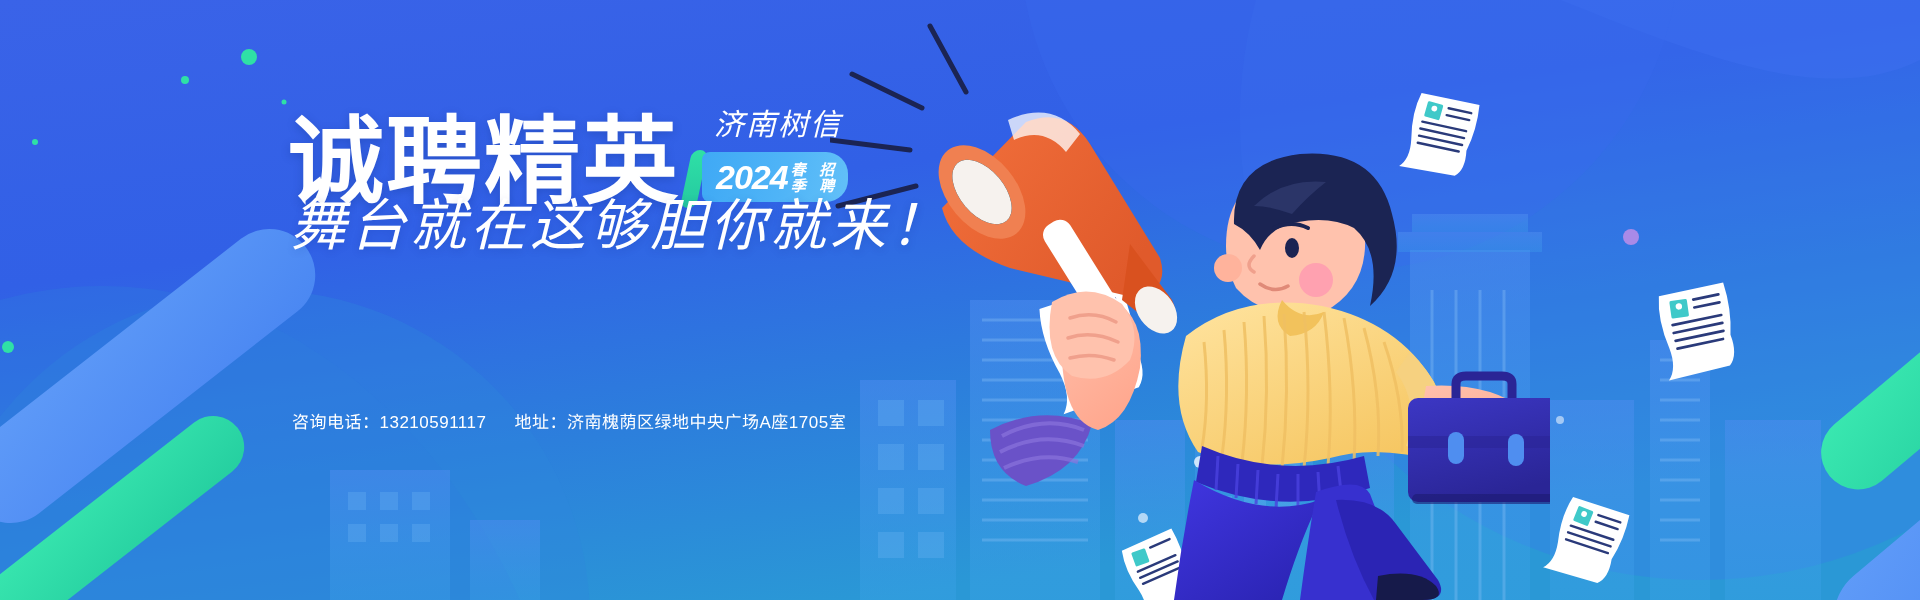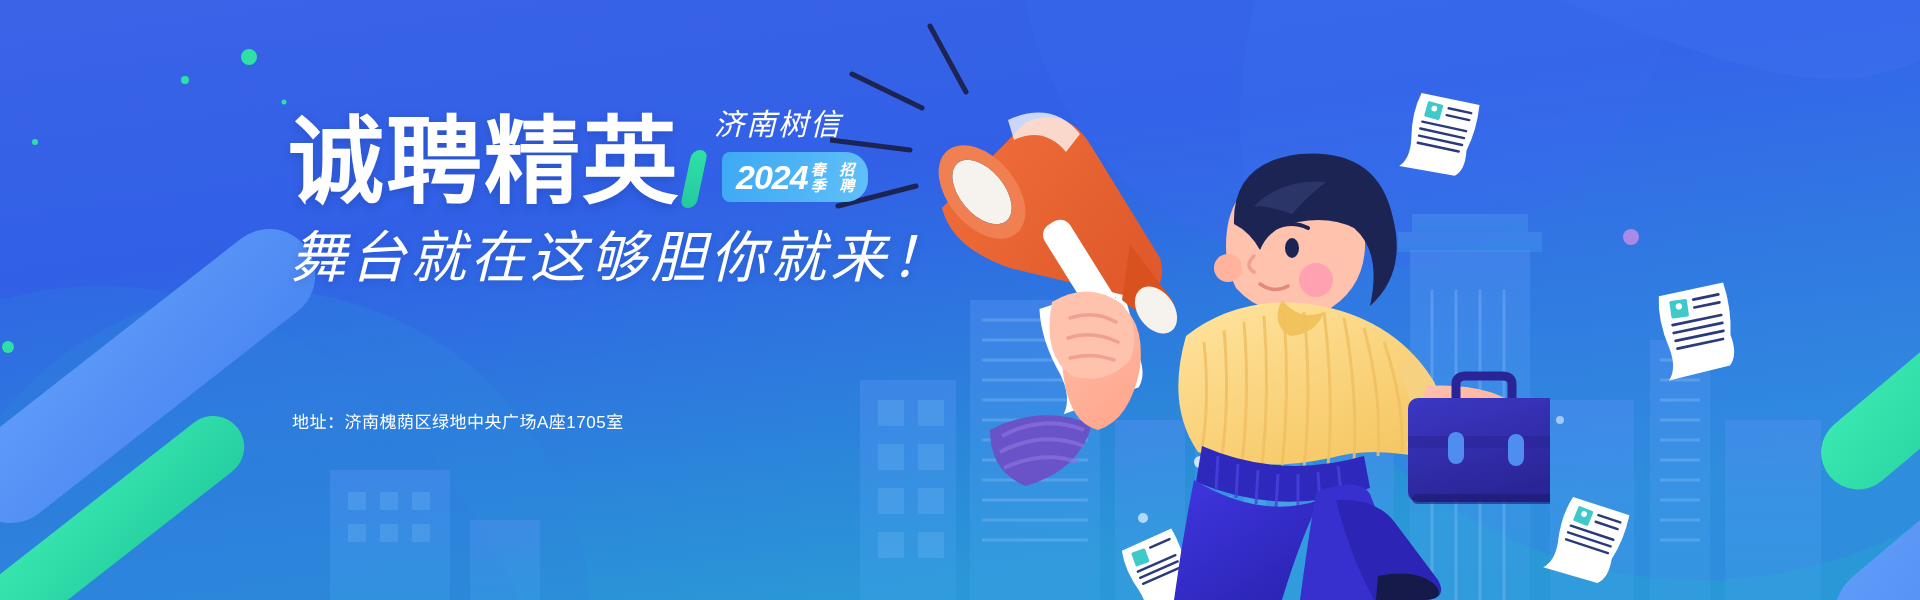--- a/index.html
+++ b/index.html
@@ -83,21 +83,20 @@
     position: absolute;
     left: 4px;
     top: 42px;
     width: 146px;
     height: 50px;
     border-radius: 8px 22px 22px 8px;
     background: linear-gradient(100deg, #3fa9f5 0%, #4fb4f7 55%, #62c0f8 100%);
     display: flex;
     align-items: center;
     overflow: hidden;
-    margin-left: 20px;
   }
 
   .badge-stripe {
     position: absolute;
     left: -12px;
     top: 40px;
     width: 16px;
     height: 58px;
     border-radius: 8px;
     background: linear-gradient(180deg, #2fe0a6 0%, #25c9a0 100%);
@@ -134,21 +133,20 @@
     left: 2px;
     top: 198px;
     font-size: 56px;
     line-height: 1;
     color: #ffffff;
     font-style: italic;
     font-weight: normal;
     letter-spacing: 4px;
     white-space: nowrap;
     text-shadow: 0 2px 8px rgba(10, 40, 120, 0.18);
-    margin-top: 32px;
   }
 
   .positions {
     position: absolute;
     left: 6px;
     top: 284px;
     height: 44px;
     padding: 0 26px;
     border: 2px solid rgba(255, 255, 255, 0.85);
     border-radius: 24px;
@@ -556,17 +554,18 @@
             <span>招聘</span>
           </span>
         </div>
       </div>
     </div>
 
     <div class="slogan">舞台就在这够胆你就来！</div>
 
 
     <div class="contact">
+      <span class="contact-item">咨询电话：13210591117</span>
       <span class="contact-item">地址：济南槐荫区绿地中央广场A座1705室</span>
     </div>
 
   </div>
 </div>
 
 </body></html>

